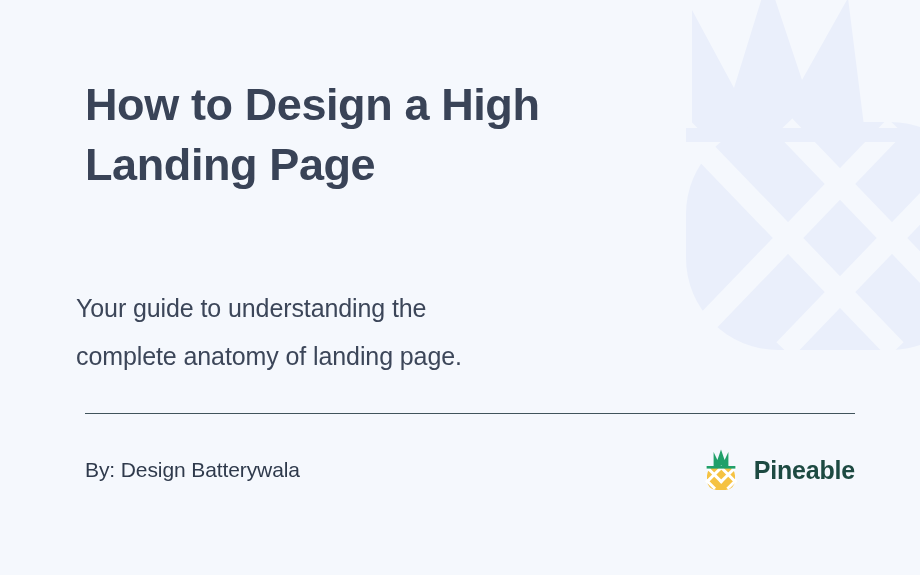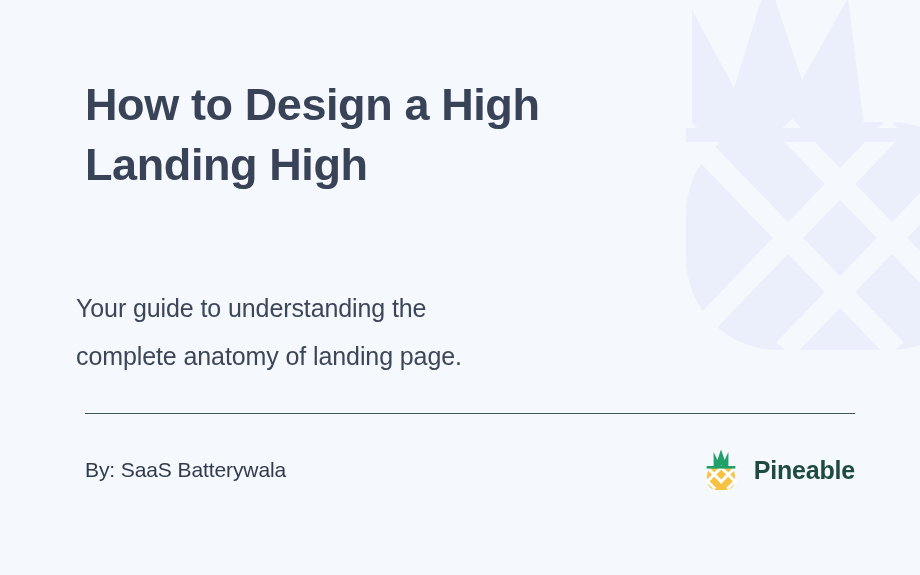--- a/index.html
+++ b/index.html
@@ -131,33 +131,33 @@
         <path d="M340 142 L140 350"></path>
       </g>
       <path d="M34 150 h320 v-14 h-320 Z" fill="#eaeffb"></path>
     </g>
   </svg>
 
   <div id="content">
 
     <h1 id="page-title">
       <span class="tline">How to Design a High</span>
-      <span class="tline">Landing High</span>
+      <span class="tline">Landing Page</span>
     </h1>
 
     <p id="page-subtitle">
       <span class="sline">Your guide to understanding the</span>
       <span class="sline">complete anatomy of landing page.</span>
     </p>
 
     <div id="divider"></div>
 
     <div id="footer">
 
-      <div id="byline">By: SaaS Batterywala</div>
+      <div id="byline">By: Design Batterywala</div>
 
       <div id="brand-logo">
         <svg id="brand-mark" width="34" height="42" viewBox="0 0 34 42" fill="none" xmlns="http://www.w3.org/2000/svg" aria-hidden="true">
           <g>
             <path d="M9.6 17.2 L9.6 3.0 L13.4 11.0 L17.0 0.6 L20.6 11.0 L24.4 3.0 L24.4 17.2 Z" fill="#21a06a"></path>
           </g>
           <g>
             <path d="M3.0 26.6 a9.4 9.4 0 0 1 9.4 -9.4 h9.2 a9.4 9.4 0 0 1 9.4 9.4 v5.0 a9.4 9.4 0 0 1 -9.4 9.4 h-9.2 a9.4 9.4 0 0 1 -9.4 -9.4 Z" fill="#f5c242"></path>
             <g stroke="#ffffff" stroke-width="2.9" stroke-linecap="square">
               <path d="M3.2 18.6 L17.2 32.6"></path>

